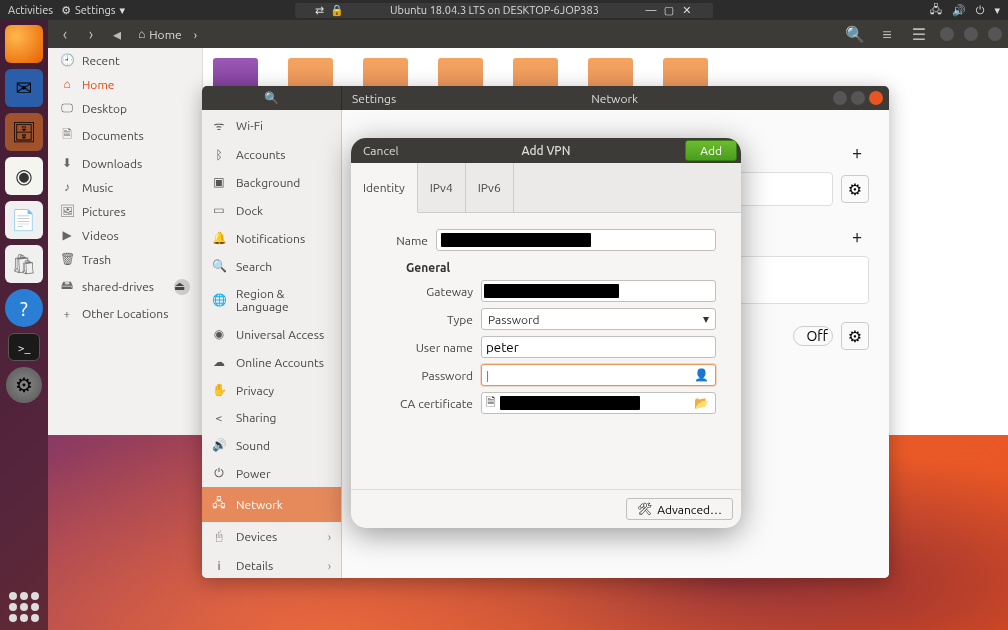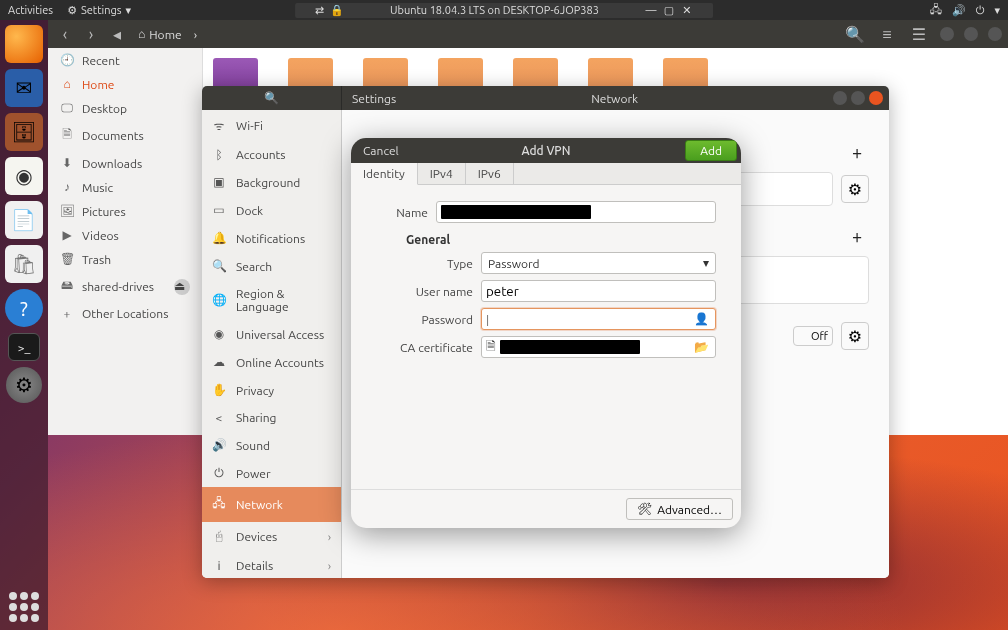--- a/index.html
+++ b/index.html
@@ -1,20 +1,20 @@
 <!DOCTYPE html>
 <html><head>
 <meta charset="utf-8">
 <style>
 * { margin: 0; padding: 0; box-sizing: border-box; font-family: Ubuntu, "Segoe UI", sans-serif; }
 body { width: 1008px; height: 630px; background: linear-gradient(135deg, #5e2750 0%, #8b3a62 30%, #e85d2e 70%, #e95420 100%); overflow: hidden; position: relative; }
 
 
 .topbar { position: absolute; top: 0; left: 0; right: 0; height: 20px; background: #2c2c2c; display: flex; align-items: center; color: #ddd; font-size: 11px; z-index: 100; }
-.topbar-left { display: flex; gap: 14px; padding-left: 8px; align-items: center; }
+.topbar-left { display: flex; gap: 8px; padding-left: 8px; align-items: center; }
 .topbar-center { position: absolute; left: 50%; transform: translateX(-50%); display: flex; align-items: center; gap: 6px; background: #3a3a3a; padding: 1px 20px; border-radius: 2px; }
 .topbar-right { margin-left: auto; display: flex; gap: 10px; padding-right: 8px; align-items: center; }
 .win-ctrl { width: 12px; height: 12px; display: inline-flex; align-items: center; justify-content: center; }
 
 
 .launcher { position: absolute; left: 0; top: 20px; bottom: 0; width: 48px; background: rgba(40,20,30,0.55); display: flex; flex-direction: column; align-items: center; padding-top: 5px; gap: 6px; z-index: 50; }
 .launcher-item { width: 38px; height: 38px; border-radius: 6px; display: flex; align-items: center; justify-content: center; font-size: 20px; cursor: pointer; }
 .firefox { background: radial-gradient(circle at 30% 30%, #ffb84d, #e66000); }
 .thunderbird { background: #2a5ea8; }
 .filesapp { background: #a0522d; }
@@ -59,30 +59,30 @@
 .ss-item { display: flex; align-items: center; gap: 10px; padding: 7px 10px; cursor: pointer; }
 .ss-item.active { background: #e68a5c; color: #fff; }
 .ss-item .chev { margin-left: auto; color: #888; }
 .ss-icon { width: 14px; text-align: center; color: #555; }
 .ss-item.active .ss-icon { color: #fff; }
 .settings-content { flex: 1; background: #fafafa; padding: 30px 20px; }
 .net-row { display: flex; align-items: center; gap: 8px; margin-bottom: 8px; }
 .plus-btn { width: 24px; height: 24px; font-size: 18px; color: #222; display: flex; align-items: center; justify-content: center; cursor: pointer; }
 .net-box { flex: 1; height: 34px; border: 1px solid #ddd; border-radius: 4px; background: #fff; }
 .gear-btn { width: 28px; height: 28px; border: 1px solid #ccc; border-radius: 4px; display: flex; align-items: center; justify-content: center; cursor: pointer; }
-.toggle { width: 40px; height: 20px; border: 1px solid #ccc; border-radius: 4px; font-size: 11px; display: flex; align-items: center; padding: 0 4px; }
+.toggle { width: 40px; height: 20px; border: 1px solid #ccc; border-radius: 10px; font-size: 14px; display: flex; align-items: center; padding: 0 4px; }
 
 
 .vpn-dialog { position: absolute; left: 351px; top: 138px; width: 390px; height: 390px; background: #f6f5f4; z-index: 30; box-shadow: 0 6px 30px rgba(0,0,0,0.4); border-radius: 15px; overflow: hidden; display: flex; flex-direction: column; }
 .vpn-header { height: 25px; background: #3c3b37; display: flex; align-items: center; color: #ddd; font-size: 12px; }
 .vpn-cancel { padding: 0 12px; cursor: pointer; }
 .vpn-title { flex: 1; text-align: center; font-weight: 500; }
 .vpn-add { background: linear-gradient(#6dbb2e, #4a9e1e); color: #fff; padding: 3px 14px; margin: 2px 4px; border-radius: 3px; cursor: pointer; border: 1px solid #3a7d15; }
 .vpn-tabs { display: flex; border-bottom: 1px solid #ccc; background: #ebeae8; font-size: 12px; }
-.vpn-tab { padding: 4px 12px; border-right: 1px solid #ccc; cursor: pointer; color: #444; }
+.vpn-tab { padding: 18px 12px; border-right: 1px solid #ccc; cursor: pointer; color: #444; }
 .vpn-tab.active { background: #f6f5f4; border-bottom: 1px solid #f6f5f4; margin-bottom: -1px; }
 .vpn-form { flex: 1; padding: 10px 25px; font-size: 12px; color: #333; }
 .form-row { display: flex; align-items: center; margin: 6px 0; }
 .form-label { width: 105px; text-align: right; padding-right: 8px; color: #444; }
 .form-input { flex: 1; height: 22px; border: 1px solid #c0bfbc; border-radius: 3px; padding: 0 4px; background: #fff; }
 .form-input.focused { border-color: #e5955e; box-shadow: 0 0 0 1px rgba(229,138,92,0.3); }
 .redacted { background: #000; height: 14px; border-radius: 1px; }
 .section-head { font-weight: bold; margin: 10px 0 4px 30px; }
 .form-select { flex: 1; display: flex; align-items: center; height: 22px; border: 1px solid #c0bfbc; border-radius: 3px; padding: 0 6px; background: #fff; justify-content: space-between; }
 .input-icon { width: 18px; display: flex; justify-content: center; }
@@ -345,20 +345,26 @@
     </div>
   <div class="vpn-form">
     <div class="form-row">
       <div class="form-label" style="width:60px;">Name</div>
       <div class="form-input" style="display:flex;align-items:center;">
           <div class="redacted" style="width:150px;"></div>
         </div>
     </div>
     <div class="section-head">General</div>
     <div class="form-row">
+      <div class="form-label">Gateway</div>
+      <div class="form-input" style="display:flex;align-items:center;padding:2px;">
+          <div class="redacted" style="width:135px;"></div>
+        </div>
+    </div>
+    <div class="form-row">
       <div class="form-label">Type</div>
       <div class="form-select">
         <span>Password</span>
         <span>▾</span>
       </div>
     </div>
     <div class="form-row">
       <div class="form-label">User name</div>
       <input class="form-input" value="peter" style="">
     </div>

